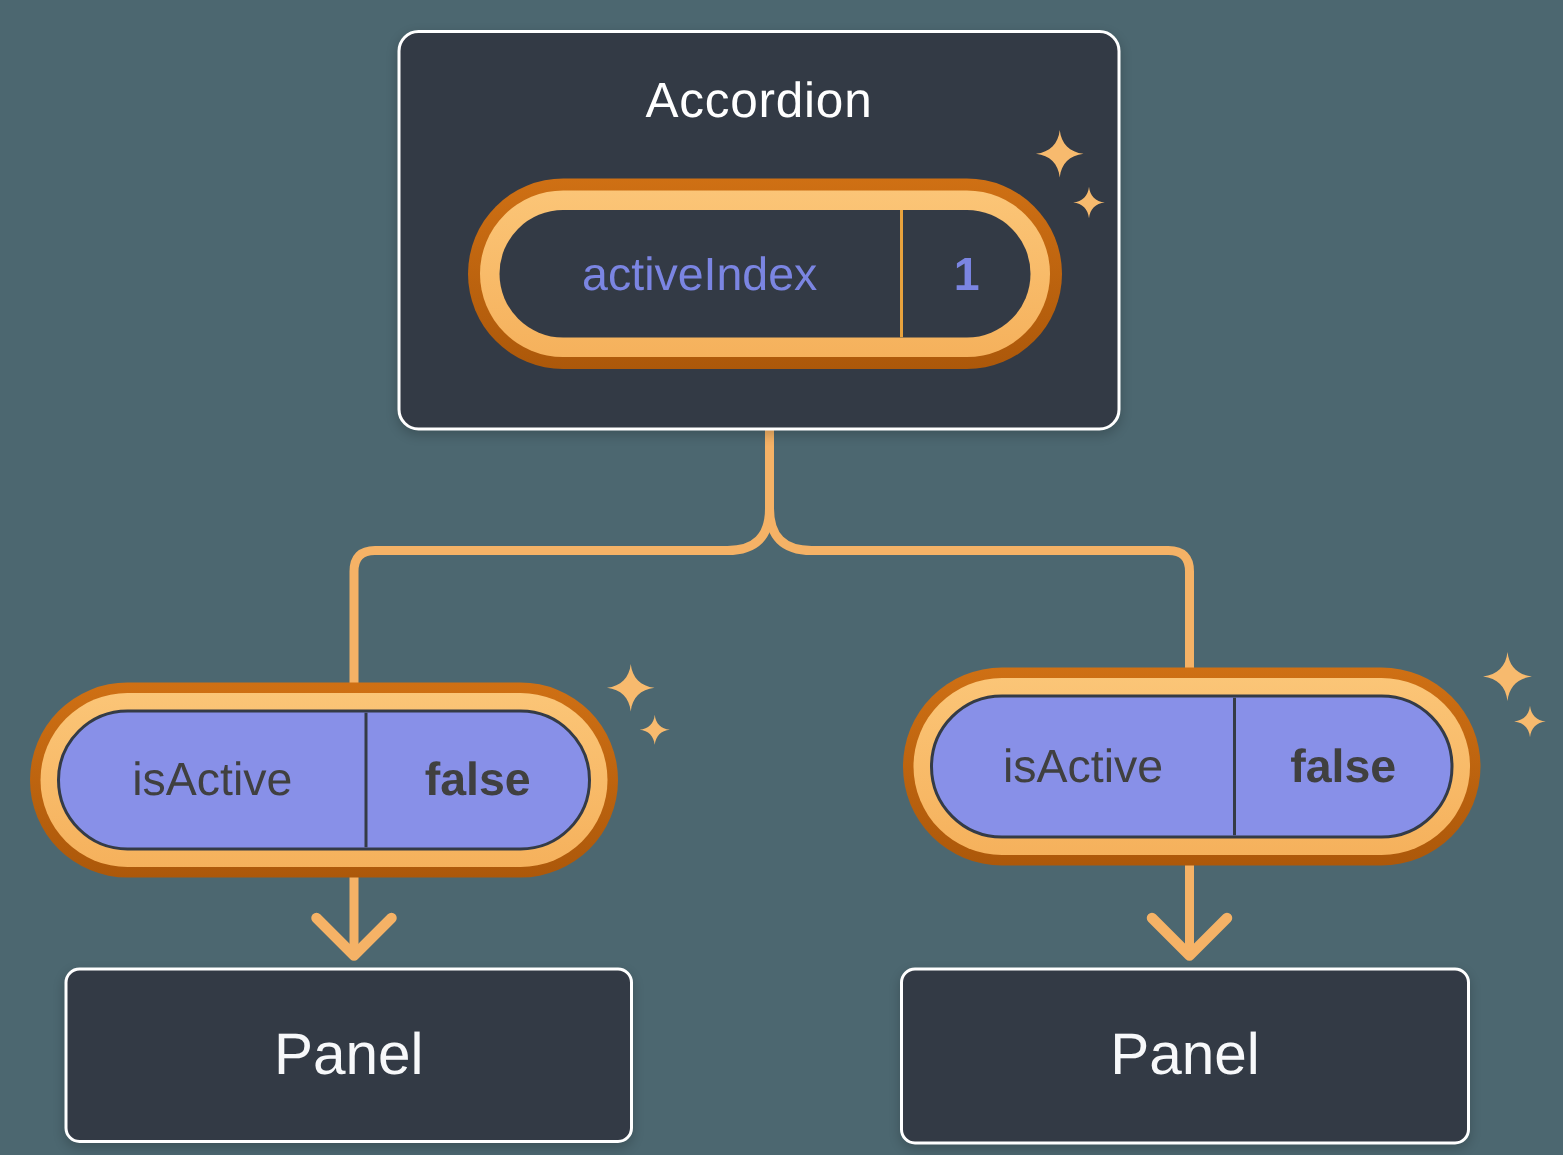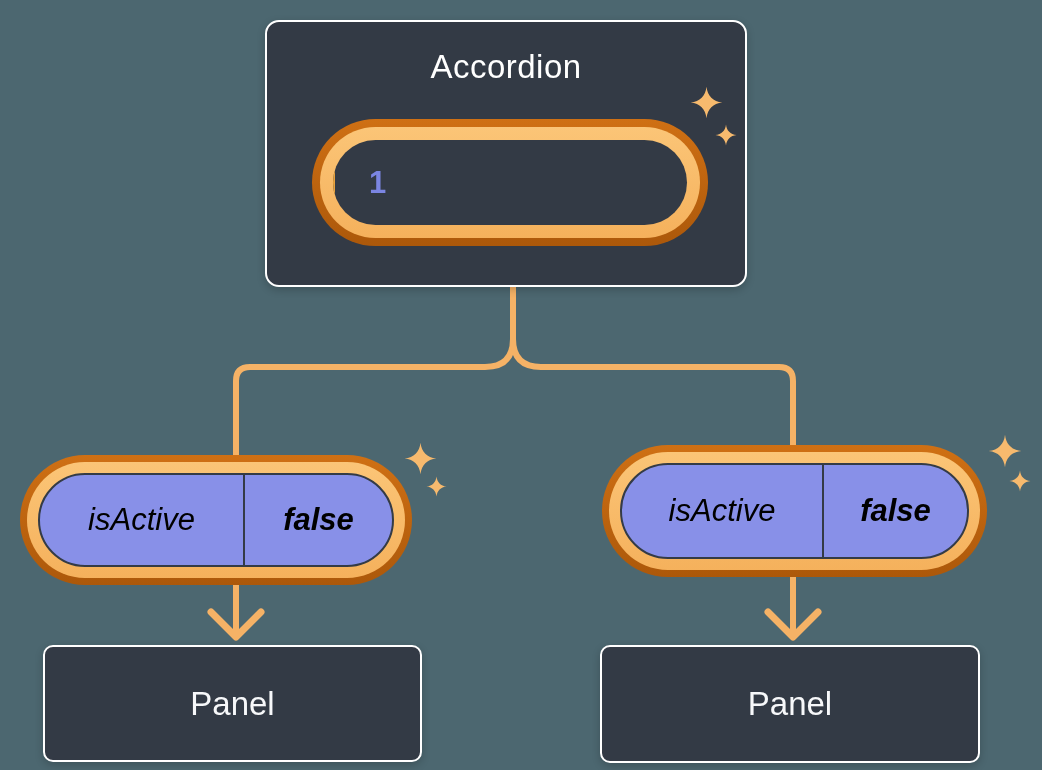--- a/index.html
+++ b/index.html
@@ -37,21 +37,21 @@
     color:#FFFFFF;
     font-size:33px;
     font-weight:500;
     letter-spacing:0.5px;
   }
   .panel-box{
     display:flex;
     align-items:center;
     justify-content:center;
     color:#F7F8FA;
-    font-size:33px;
+    font-size:39px;
     font-weight:500;
     border-radius:10px;
   }
   .panel-left{ left:43px;  top:645px; width:379px; height:117px; }
   .panel-right{ left:600px; top:645px; width:380px; height:118px; }
   
   .pill{
     position:absolute;
     box-sizing:border-box;
     border-radius:999px;
@@ -89,21 +89,21 @@
   .state-value{
     display:flex;
     align-items:center;
     justify-content:center;
     font-size:31px;
     font-weight:700;
   }
   .pill--root .state-name, .pill--root .state-value{ color:#7B85E2; }
   .pill--root .state-divider{ background:#E8A23D; }
   .pill--root .state-value{ width:85px; }
-  .pill--state .state-name, .pill--state .state-value{ color:#000000;font-style:italic; }
+  .pill--state .state-name, .pill--state .state-value{ color:#404040; }
   .pill--state .state-divider{ background:#343B46; }
   .pill-left{ left:20px; top:455px; width:392px; height:130px; }
   .pill-left .state-value{ width:147px; }
   .pill-right{ left:602px; top:445px; width:385px; height:132px; }
   .pill-right .state-value{ width:143px; }
   
   .sparkle{ position:absolute; z-index:3; }
 </style>
 </head>
 <body>
@@ -117,20 +117,21 @@
     <path d="M 211 612 L 236 637 L 261 612" fill="none" stroke="#F5B266" stroke-width="7" stroke-linecap="round" stroke-linejoin="round"></path>
     <path d="M 793 575 L 793 633" fill="none" stroke="#F5B266" stroke-width="6" stroke-linecap="round"></path>
     <path d="M 768 612 L 793 637 L 818 612" fill="none" stroke="#F5B266" stroke-width="7" stroke-linecap="round" stroke-linejoin="round"></path>
   </svg>
 
   <div class="node-box accordion-box">
     <div class="accordion-title">Accordion</div>
     <div class="pill pill--root">
       <div class="pill-mid">
         <div class="pill-inner pill-inner--dark">
+          <div class="state-name">activeIndex</div>
           <div class="state-divider"></div>
           <div class="state-value">1</div>
         </div>
       </div>
     </div>
   </div>
 
   <div class="pill pill--state pill-left">
     <div class="pill-mid">
       <div class="pill-inner pill-inner--purple">

